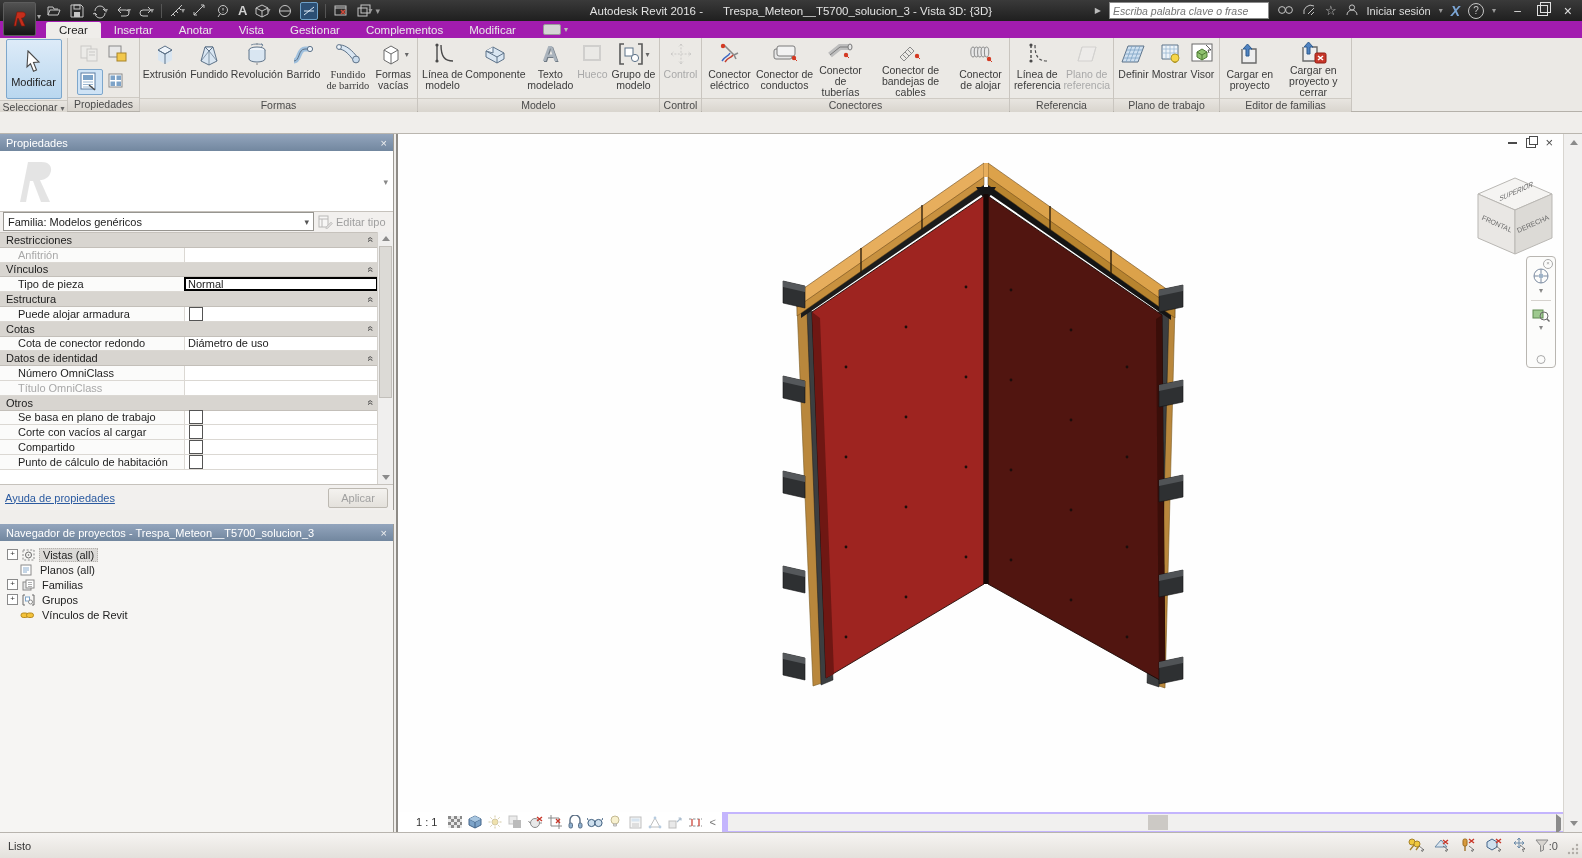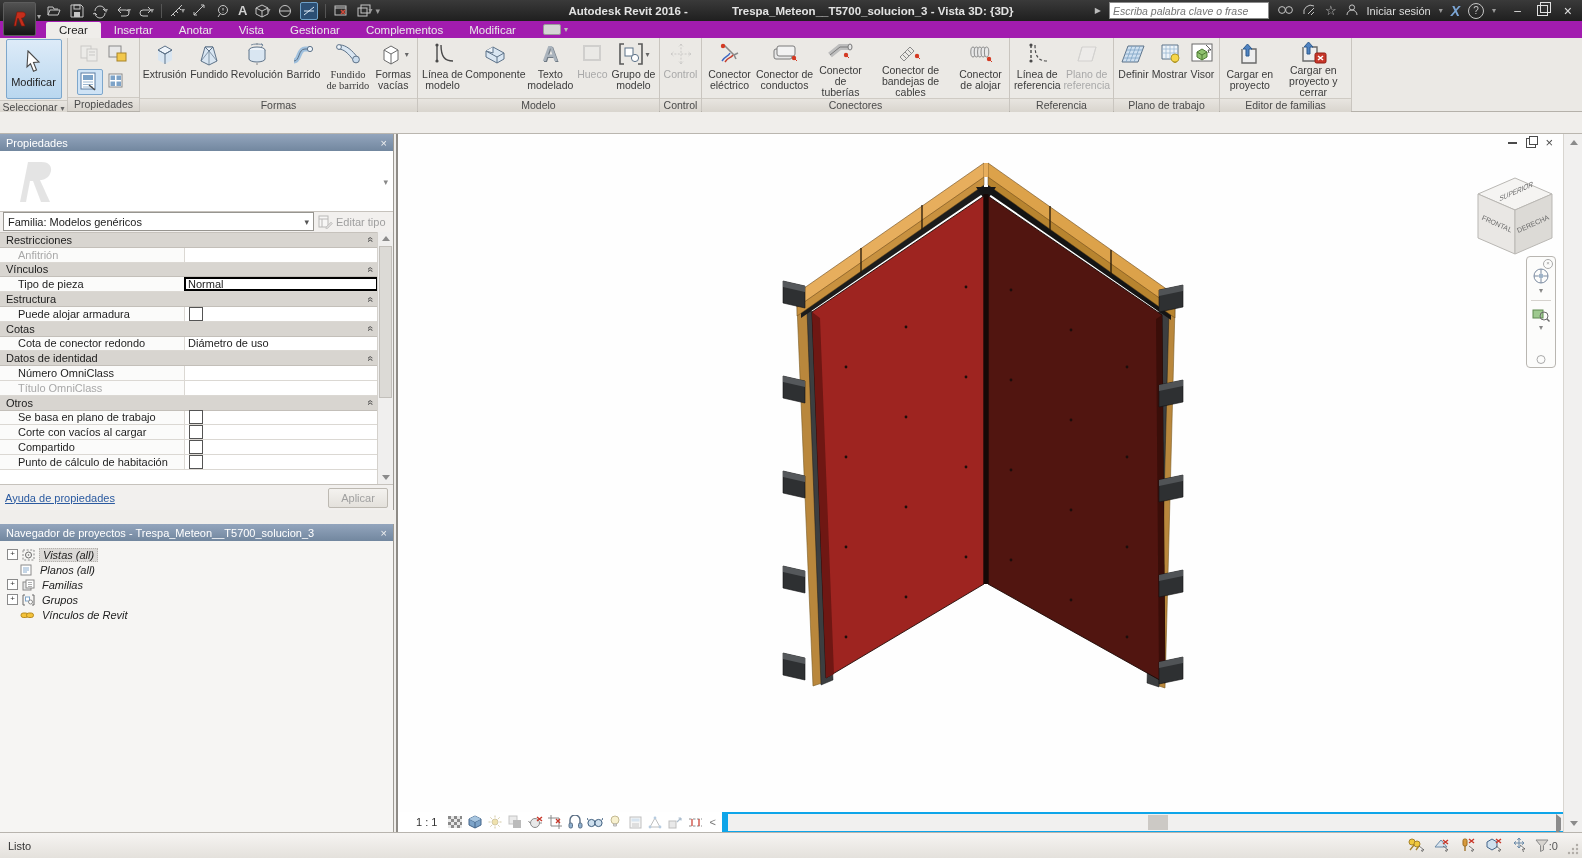--- a/index.html
+++ b/index.html
@@ -14,21 +14,21 @@
            background:linear-gradient(#525252,#161616);border:1px solid #5c5c5c;border-radius:2px;
            display:flex;align-items:center;justify-content:center;}
   .applogo-caret{position:absolute;left:37px;top:12px;color:#aaa;font-size:8px;z-index:5;}
   .qat{display:flex;align-items:center;gap:7px;margin-left:46px;}
   .qat .vsep{width:1px;height:14px;background:#555;}
   .qat .caret{color:#9a9a9a;font-size:8px;margin-left:-4px;}
   .qat-btn{display:flex;align-items:center;}
   .qat-on{background:#2c4f74;border:1px solid #6fa0c8;border-radius:2px;}
   .tb-title{position:absolute;left:0;right:0;top:0;height:21px;display:flex;align-items:center;
             justify-content:center;pointer-events:none;color:#e3e3e3;font-size:11.5px;}
-  .tb-title span{margin:0 22px;font-weight:bold;}
+  .tb-title span{margin:0 10px;}
   .tb-right{position:absolute;right:4px;top:2px;display:flex;align-items:center;gap:8px;color:#c9c9c9;}
   .searchbox{width:152px;height:15px;border:1px solid #8a8a8a;background:#fff;color:#666;
              font-style:italic;font-size:10.5px;padding:0 3px;font-family:inherit;}
   .winbtns{display:flex;align-items:center;gap:16px;margin-left:10px;margin-right:6px;color:#e0e0e0;}
   .winbtn{cursor:default;font-size:12px;line-height:12px;}
   .restore-glyph{width:9px;height:9px;border:1px solid #e0e0e0;position:relative;display:inline-block;}
   .restore-glyph::before{content:"";position:absolute;left:2px;top:-4px;width:9px;height:9px;border:1px solid #e0e0e0;}
   
   .tabrow{left:0;top:21px;width:1582px;height:17px;background:#a21caf;display:flex;align-items:flex-end;padding-left:46px;box-sizing:border-box;}
   .rtab{padding:2px 13px 2px;color:#e8e8e8;font-size:11.5px;}
@@ -87,37 +87,37 @@
   .tri.right{border:0;border-top:4px solid transparent;border-bottom:4px solid transparent;border-left:5px solid #8b8b8b;}
   .sthumb{position:absolute;left:1px;right:1px;top:14px;height:150px;background:#dcdad6;border:1px solid #c2bfba;}
   .pfoot{position:absolute;left:0;right:0;bottom:0;height:26px;display:flex;align-items:center;padding:12px 5px;box-sizing:border-box;background:#f2f0ee;border-top:1px solid #c6c2bc;}
   .phelp{color:#2b5aa0;text-decoration:underline;}
   .applybtn{margin-left:auto;width:58px;height:18px;background:linear-gradient(#f4f2ef,#e4e1dc);border:1px solid #bdb9b2;
             color:#a0a0a0;display:flex;align-items:center;justify-content:center;border-radius:2px;}
   
   .tree{position:absolute;top:17px;left:0;right:0;bottom:0;background:#f6f5f3;padding-top:6px;}
   .trow{display:flex;align-items:center;height:15px;padding-left:7px;gap:4px;}
   .expbox{width:9px;height:9px;border:1px solid #8a8a8a;background:#fff;font-size:8px;line-height:7px;text-align:center;color:#333;flex:none;}
-  .tlabel{padding:0 3px;font-style:italic;}
+  .tlabel{padding:0 3px;}
   .trow.sel .tlabel{background:#dcdad7;border:1px dotted #b5b2ae;}
   
   .canvas{left:396px;top:134px;width:1167px;height:678px;background:#fefefe;border-left:2px solid #8e8b86;box-sizing:border-box;overflow:hidden;}
   .mdi{position:absolute;right:10px;top:4px;display:flex;align-items:center;gap:9px;color:#4a4a4a;}
   .mdi .mg{width:9px;height:2px;background:#4a4a4a;display:inline-block;}
   .mdi .rg{width:8px;height:8px;border:1px solid #4a4a4a;position:relative;display:inline-block;}
   .mdi .rg::before{content:"";position:absolute;left:2px;top:-3px;width:7px;height:7px;border:1px solid #4a4a4a;background:#fefefe;}
   .navbar3d{position:absolute;left:1128px;top:122px;width:30px;height:112px;border:1px solid #b9b6b1;border-radius:4px;
             background:rgba(252,252,251,.95);display:flex;flex-direction:column;align-items:center;padding-top:10px;gap:2px;box-sizing:border-box;}
   .navbar3d .mini-x{position:absolute;right:2px;top:2px;width:8px;height:8px;border:1px solid #aaa;border-radius:50%;
             font-size:6px;line-height:7px;text-align:center;color:#999;}
   .navbar3d .ndiv{width:20px;height:1px;background:#d5d2cd;margin:3px 0;}
   .navbar3d .ncaret{color:#888;font-size:8px;line-height:8px;}
   .navbar3d .gear{position:absolute;bottom:3px;left:50%;transform:translateX(-50%);width:7px;height:7px;border:1px solid #aaa;border-radius:50%;}
   
-  .bottomstrip{left:396px;top:812px;width:1167px;height:20px;background:#0ea5e9;display:flex;align-items:center;border-left:2px solid #8e8b86;box-sizing:border-box;}
+  .bottomstrip{left:396px;top:812px;width:1167px;height:20px;background:#c4b5fd;display:flex;align-items:center;border-left:2px solid #8e8b86;box-sizing:border-box;}
   .viewbar{display:flex;align-items:center;gap:4px;padding:0 6px 0 18px;height:20px;background:#fff;}
   .vc-scale{font-size:11px;color:#333;margin-right:6px;}
   .vcico{width:16px;height:16px;display:flex;align-items:center;justify-content:center;}
   .vc-collapse{color:#777;font-size:11px;margin-left:2px;}
   .hscroll{flex:1;height:17px;background:#f1f0ef;position:relative;margin-left:6px;}
   .hthumb{position:absolute;left:420px;top:1px;width:20px;height:15px;background:#ccc9c5;}
   .harrow{position:absolute;right:2px;top:4px;}
   
   .vscroll{left:1563px;top:134px;width:19px;height:698px;background:#f1f0ef;border-left:1px solid #d8d5d0;box-sizing:border-box;}
   .vscroll .sarrow{width:19px;}

